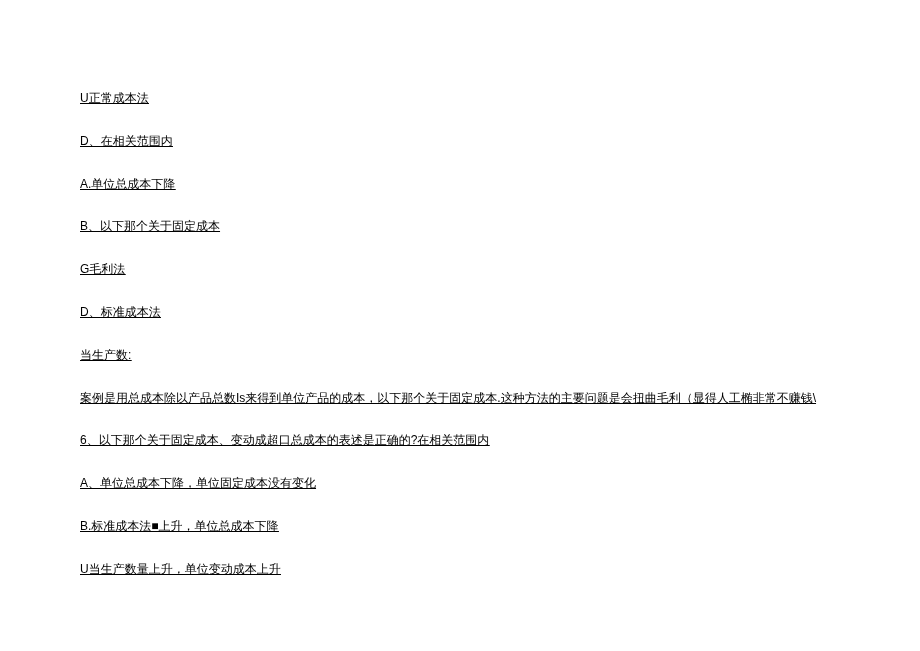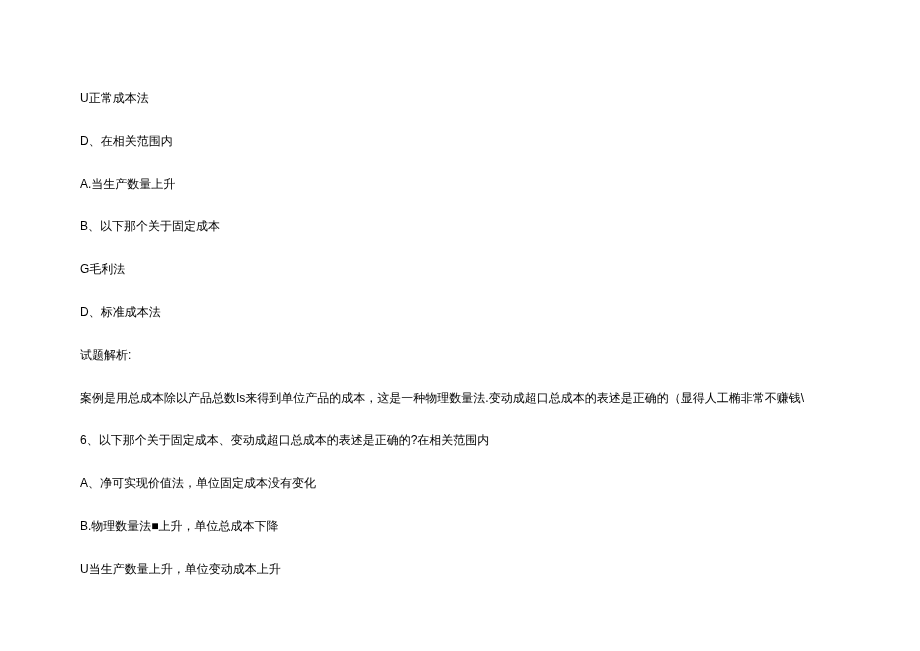--- a/index.html
+++ b/index.html
@@ -1,18 +1,19 @@
 <!DOCTYPE html>
 <html><head>
   <meta charset="utf-8">
   <style>
     * {
       margin: 0;
       padding: 0;
       box-sizing: border-box;
+      text-decoration: underline;
     }
     body {
       width: 920px;
       height: 651px;
       background: #ffffff;
       font-family: "SimSun", "宋体", "Microsoft YaHei", sans-serif;
       font-size: 12px;
       color: #000000;
       padding: 90px 80px 0 80px;
       line-height: 1.4;
@@ -21,22 +22,22 @@
       margin-bottom: 26px;
       white-space: nowrap;
       overflow: hidden;
     }
   </style>
 </head>
 <body>
 
 <div class="line">U正常成本法</div>
 <div class="line">D、在相关范围内</div>
-<div class="line">A.当生产数量上升</div>
+<div class="line">A.单位总成本下降</div>
 <div class="line">B、以下那个关于固定成本</div>
 <div class="line">G毛利法</div>
 <div class="line">D、标准成本法</div>
-<div class="line">试题解析:</div>
-<div class="line">案例是用总成本除以产品总数Is来得到单位产品的成本，这是一种物理数量法.变动成超口总成本的表述是正确的（显得人工椭非常不赚钱\</div>
+<div class="line">当生产数:</div>
+<div class="line">案例是用总成本除以产品总数Is来得到单位产品的成本，以下那个关于固定成本.这种方法的主要问题是会扭曲毛利（显得人工椭非常不赚钱\</div>
 <div class="line">6、以下那个关于固定成本、变动成超口总成本的表述是正确的?在相关范围内</div>
-<div class="line">A、净可实现价值法，单位固定成本没有变化</div>
-<div class="line">B.物理数量法■上升，单位总成本下降</div>
+<div class="line">A、单位总成本下降，单位固定成本没有变化</div>
+<div class="line">B.标准成本法■上升，单位总成本下降</div>
 <div class="line">U当生产数量上升，单位变动成本上升</div>
 
 </body></html>

